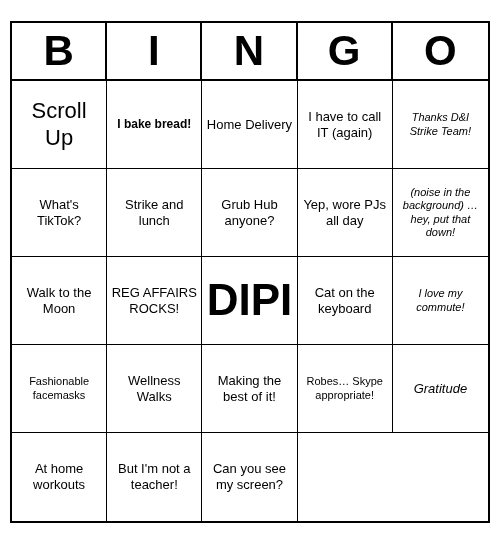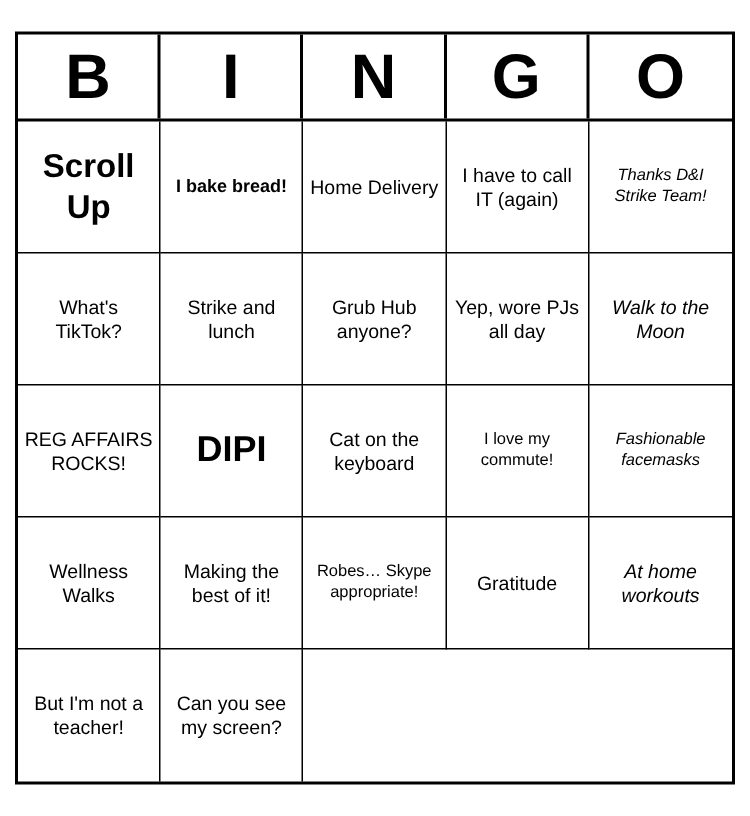--- a/index.html
+++ b/index.html
@@ -64,34 +64,34 @@
       border-right: none;
       font-style: italic;
     }
 
     .bingo-cell:nth-child(n+21) {
       border-bottom: none;
     }
 
     .bingo-cell.large-text {
       font-size: 22px;
-      font-weight: bold;
+      font-weight: normal;
     }
 
     .bingo-cell.medium-text {
       font-size: 12px;
       font-weight: bold;
     }
 
     .bingo-cell.small-text {
       font-size: 11px;
     }
 
     .bingo-cell.dipi-text {
-      font-size: 24px;
+      font-size: 44px;
       font-weight: bold;
     }
   </style>
 </head>
 <body>
 
 <div class="bingo-card">
   <div class="bingo-header">
   <div class="bingo-letter">B</div>
       <div class="bingo-letter">I</div>
@@ -102,20 +102,21 @@
   <div class="bingo-grid">
   <div class="bingo-cell large-text">Scroll Up</div>
       <div class="bingo-cell medium-text">I bake bread!</div>
       <div class="bingo-cell">Home Delivery</div>
       <div class="bingo-cell">I have to call IT (again)</div>
       <div class="bingo-cell small-text">Thanks D&amp;I Strike Team!</div>
       <div class="bingo-cell">What's TikTok?</div>
       <div class="bingo-cell">Strike and lunch</div>
       <div class="bingo-cell">Grub Hub anyone?</div>
       <div class="bingo-cell">Yep, wore PJs all day</div>
+      <div class="bingo-cell small-text">(noise in the background) … hey, put that down!</div>
       <div class="bingo-cell">Walk to the Moon</div>
       <div class="bingo-cell">REG AFFAIRS ROCKS!</div>
       <div class="bingo-cell dipi-text">DIPI</div>
       <div class="bingo-cell">Cat on the keyboard</div>
       <div class="bingo-cell small-text">I love my commute!</div>
       <div class="bingo-cell small-text">Fashionable facemasks</div>
       <div class="bingo-cell">Wellness Walks</div>
       <div class="bingo-cell">Making the best of it!</div>
       <div class="bingo-cell small-text">Robes… Skype appropriate!</div>
       <div class="bingo-cell">Gratitude</div>

